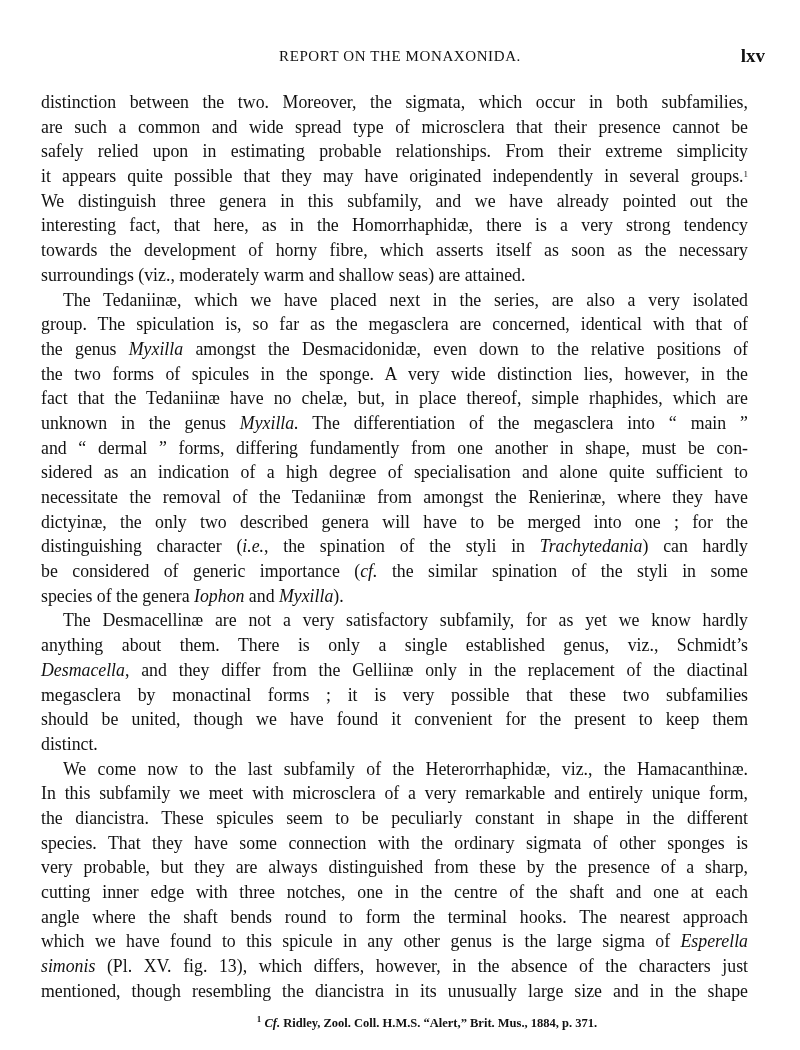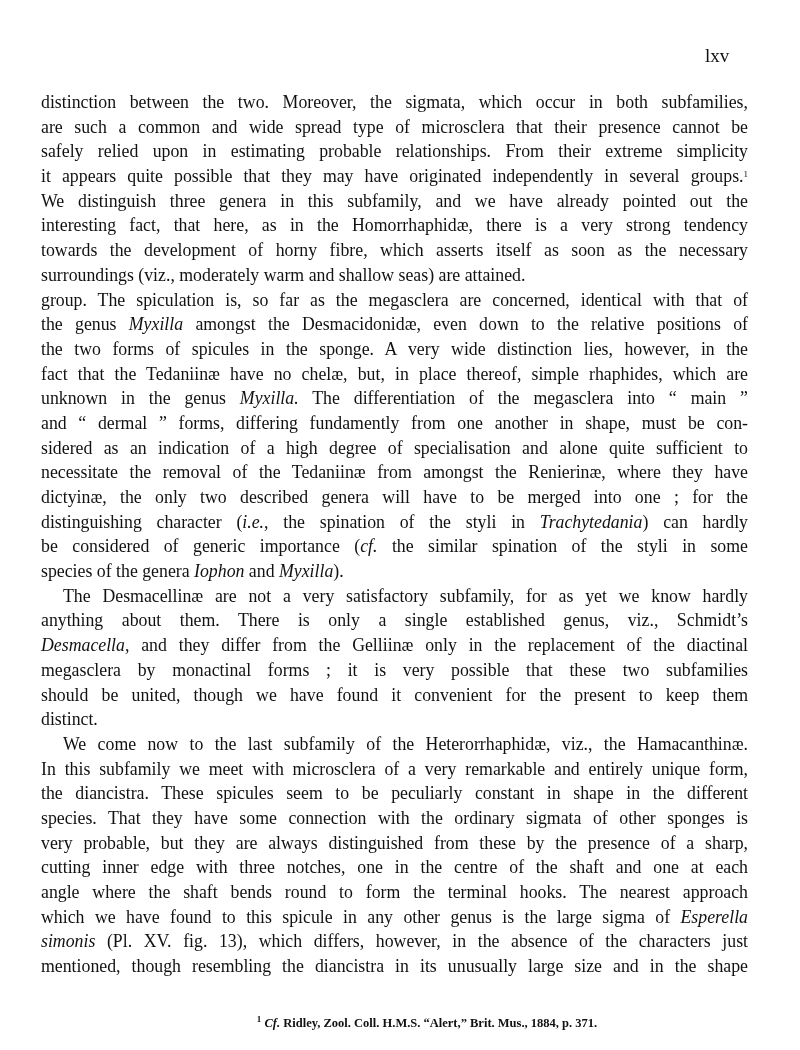--- a/index.html
+++ b/index.html
@@ -1,42 +1,44 @@
 <!DOCTYPE html>
 <html><head>
 <meta charset="utf-8">
 <style>
   html, body { margin: 0; padding: 0; background: #ffffff; }
   body { width: 800px; height: 1050px; position: relative; overflow: hidden; color: #111; }
   .page { position: absolute; left: 0; top: 0; width: 800px; height: 1050px; font-family: "DejaVu Serif", "Liberation Serif", serif; }
   .header-title { position: absolute; top: 48px; left: 0; width: 800px; text-align: center; font-family: "Liberation Serif", serif; font-size: 15px; letter-spacing: 0.6px; }
-  .header-page { position: absolute; top: 45px; left: 705px; width: 60px; text-align: left; font-family: "Liberation Serif", serif; font-size: 19px; font-weight: normal; }
+  .header-page { position: absolute; top: 45px; left: 705px; width: 60px; text-align: right; font-family: "Liberation Serif", serif; font-size: 19px; font-weight: bold; }
   .body { position: absolute; left: 41px; top: 90px; width: 707px; }
   .line { height: 24.7px; line-height: 24.7px; font-family: "Liberation Serif", serif; font-size: 17.8px; white-space: nowrap; text-align: justify; text-align-last: justify; }
   .line.last { text-align-last: left; }
   .line.indent { padding-left: 22px; }
   .line i { }
   .footnote { position: absolute; top: 1016px; left: 0; width: 800px; text-align: center; font-family: "Liberation Serif", serif; font-size: 12.5px; font-weight: bold; margin-left: 27px; }
   sup { font-size: 9px; vertical-align: top; position: relative; top: -2px; }
 </style>
 </head>
 <body>
 
 <div class="page">
+  <div class="header-title">REPORT ON THE MONAXONIDA.</div>
   <div class="header-page">lxv</div>
 
   <div class="body" id="body">
       <div class="line"><span>distinction between the two.  Moreover, the sigmata, which occur in both subfamilies,</span></div>
       <div class="line"><span>are such a common and wide spread type of microsclera that their presence cannot be</span></div>
       <div class="line"><span>safely relied upon in estimating probable relationships.  From their extreme simplicity</span></div>
       <div class="line"><span>it appears quite possible that they may have originated independently in several groups.</span><sup>1</sup></div>
       <div class="line"><span>We distinguish three genera in this subfamily, and we have already pointed out the</span></div>
       <div class="line"><span>interesting fact, that here, as in the Homorrhaphidæ, there is a very strong tendency</span></div>
       <div class="line"><span>towards the development of horny fibre, which asserts itself as soon as the necessary</span></div>
       <div class="line last"><span>surroundings (viz., moderately warm and shallow seas) are attained.</span></div>
+      <div class="line indent"><span>The Tedaniinæ, which we have placed next in the series, are also a very isolated</span></div>
       <div class="line"><span>group.  The spiculation is, so far as the megasclera are concerned, identical with that of</span></div>
       <div class="line"><span>the genus </span><i>Myxilla</i><span> amongst the Desmacidonidæ, even down to the relative positions of</span></div>
       <div class="line"><span>the two forms of spicules in the sponge.  A very wide distinction lies, however, in the</span></div>
       <div class="line"><span>fact that the Tedaniinæ have no chelæ, but, in place thereof, simple rhaphides, which are</span></div>
       <div class="line"><span>unknown in the genus </span><i>Myxilla.</i><span>  The differentiation of the megasclera into “ main ”</span></div>
       <div class="line"><span>and “ dermal ” forms, differing fundamently from one another in shape, must be con-</span></div>
       <div class="line"><span>sidered as an indication of a high degree of specialisation and alone quite sufficient to</span></div>
       <div class="line"><span>necessitate the removal of the Tedaniinæ from amongst the Renierinæ, where they have</span></div>
       <div class="line"><span>dictyinæ, the only two described genera will have to be merged into one ; for the</span></div>
       <div class="line"><span>distinguishing character (</span><i>i.e.</i><span>, the spination of the styli in </span><i>Trachytedania</i><span>) can hardly</span></div>

